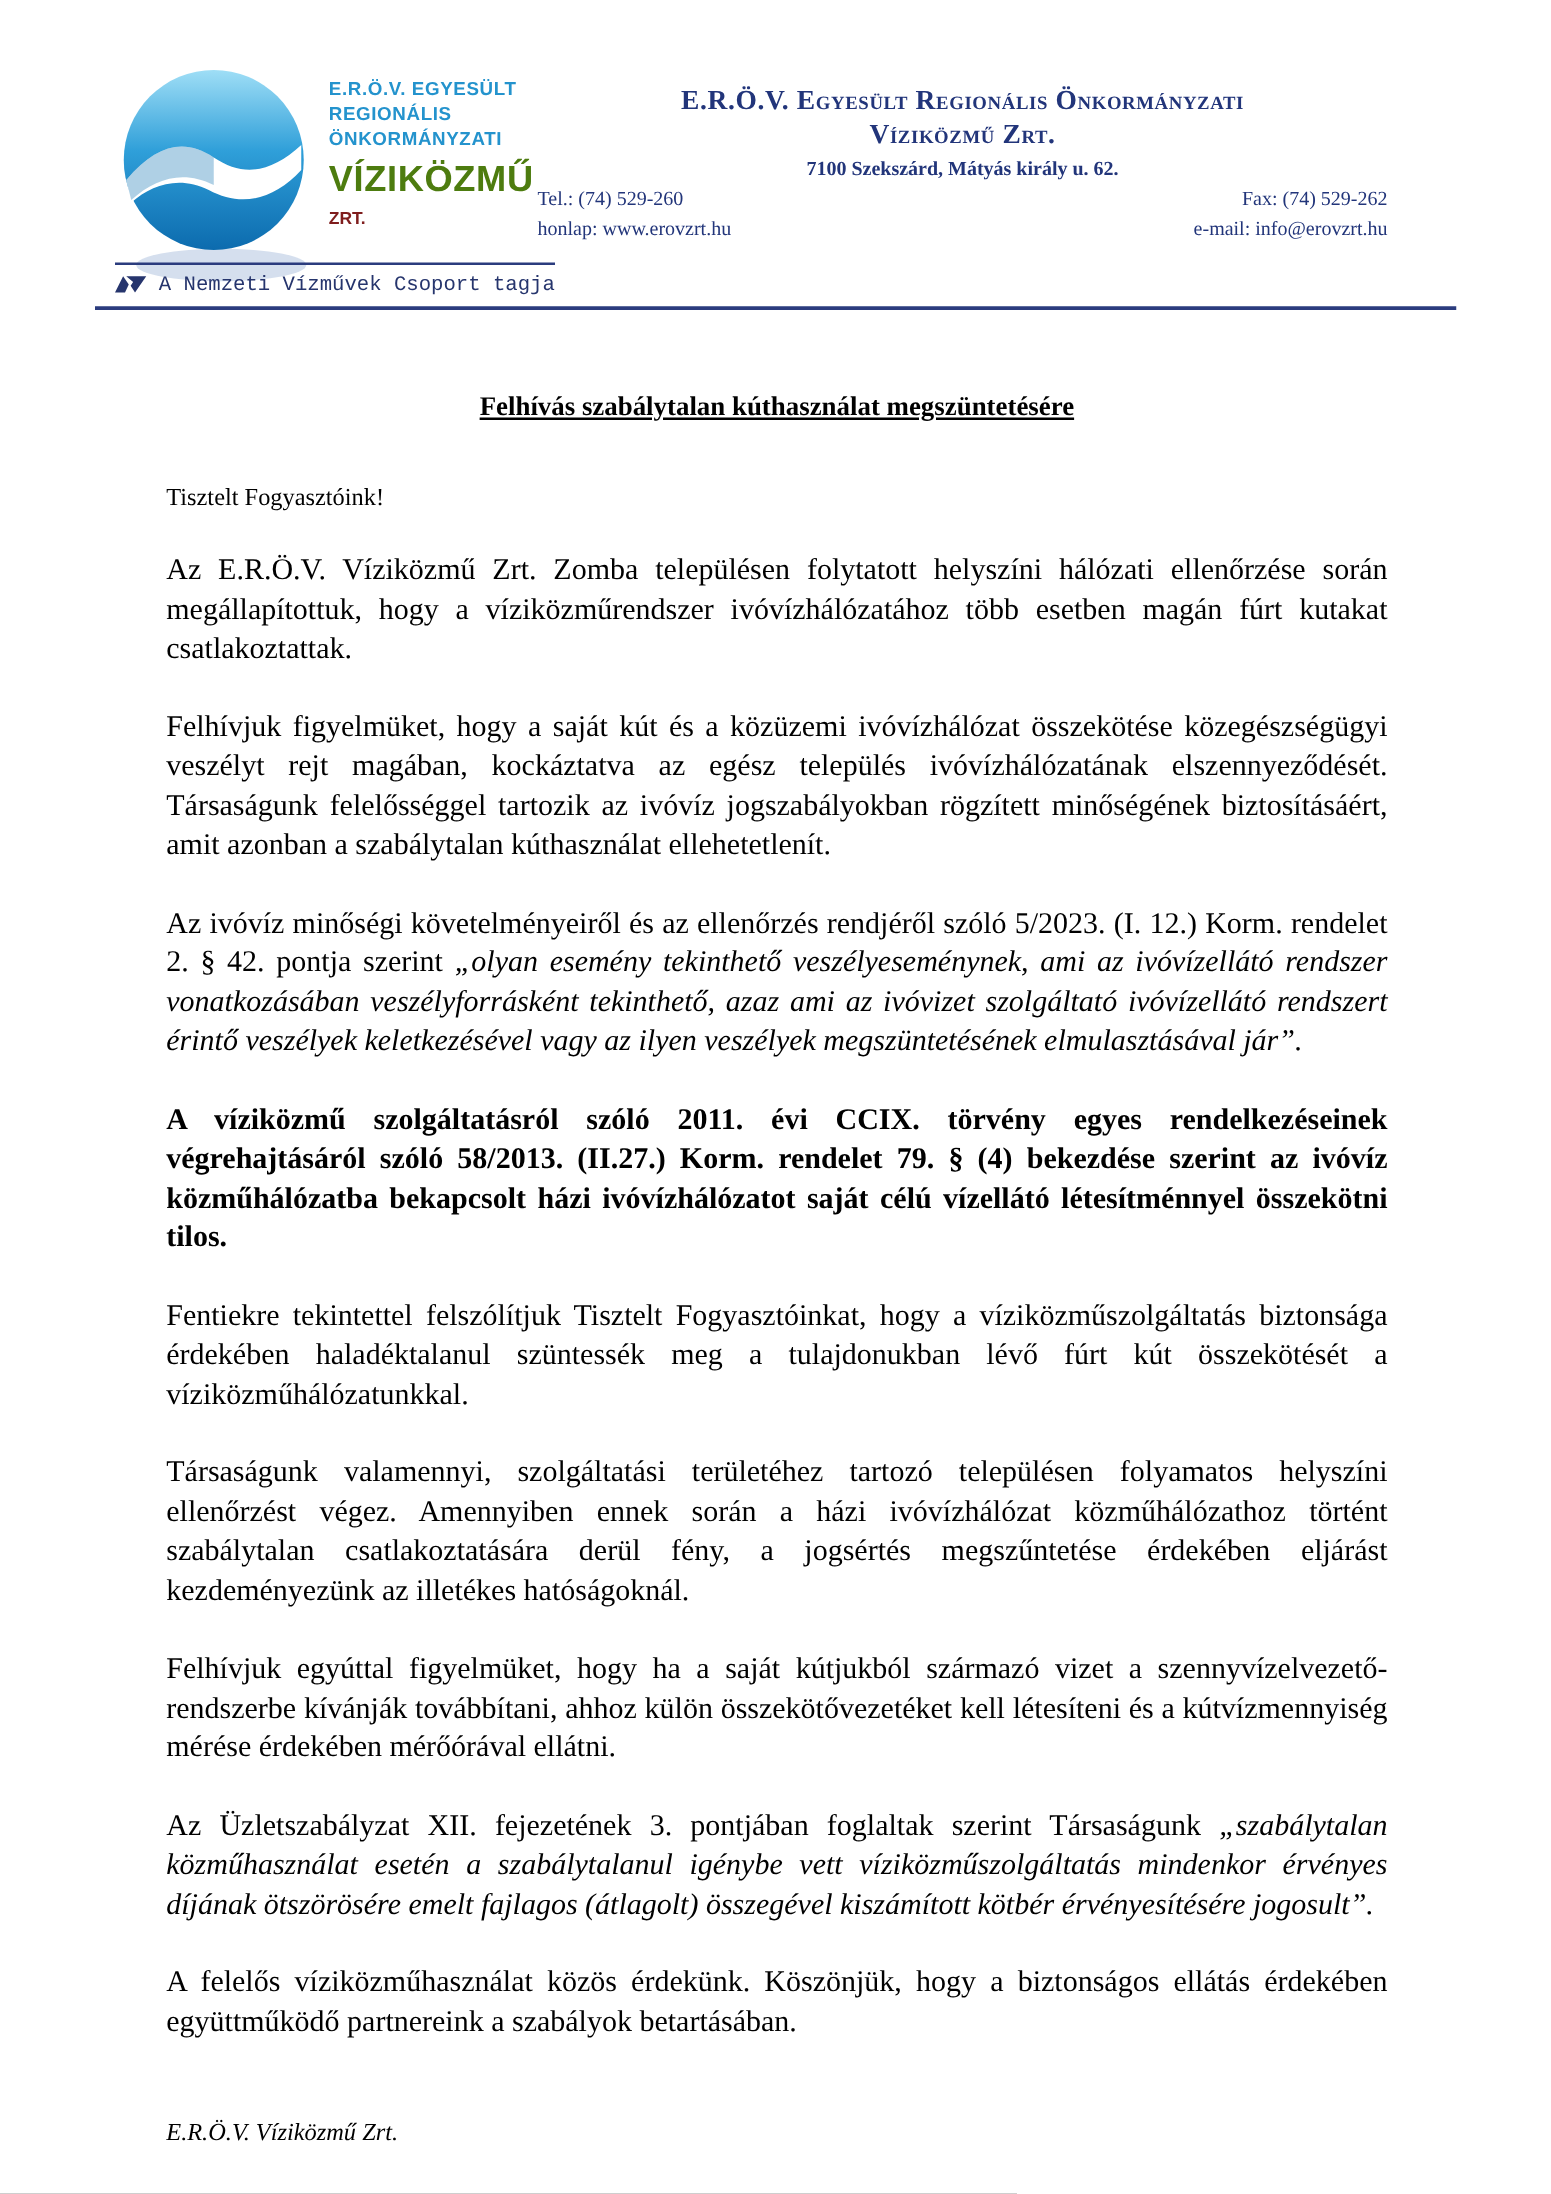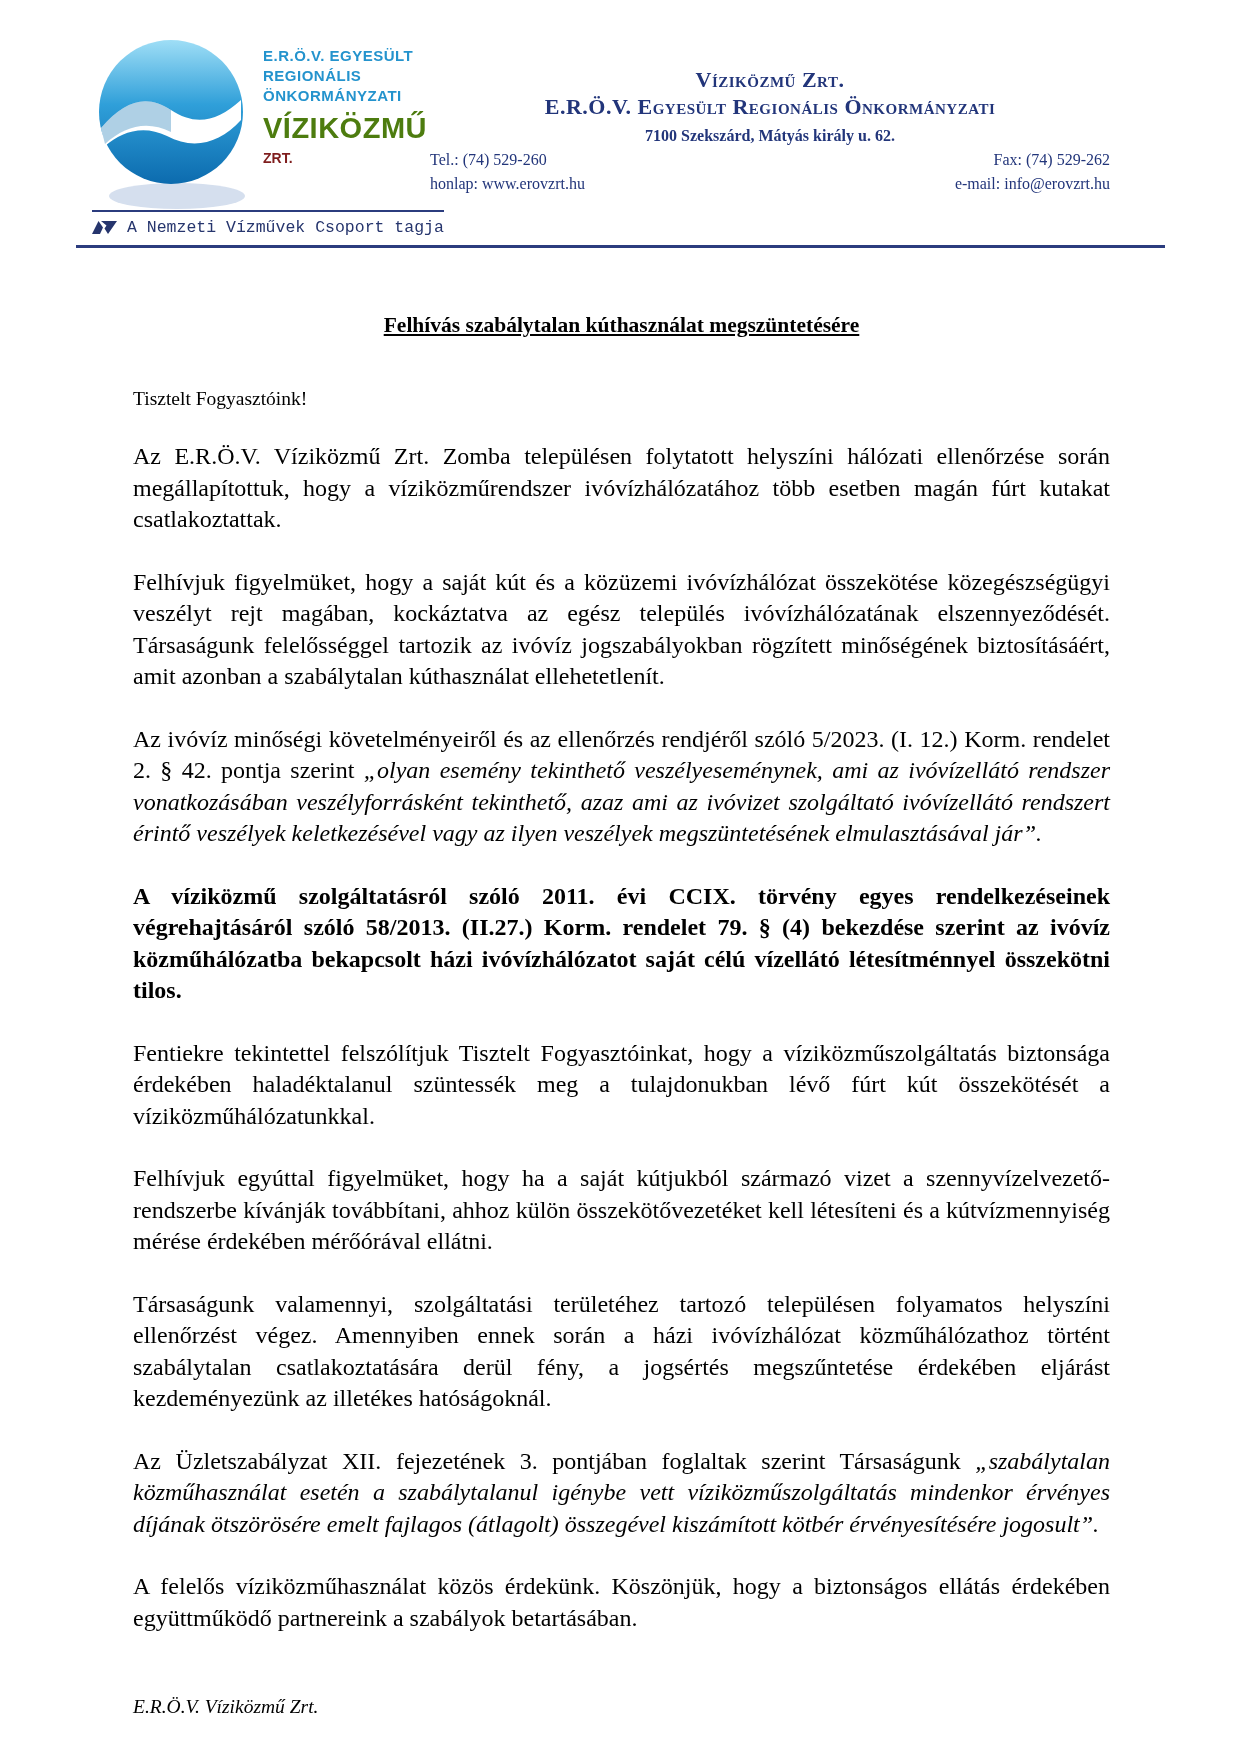--- a/index.html
+++ b/index.html
@@ -11,21 +11,21 @@
     background: #ffffff;
     font-family: "Liberation Serif", serif;
     color: #000;
     overflow: hidden;
   }
 
   
   .header { position: relative; height: 250px; }
 
   .logo-area {
-    position: absolute; left: 95px; top: 36px;
+    position: absolute; left: 95px; top: 52px;
     display: flex; align-items: flex-start;
   }
   .sphere-wrap { position: relative; width: 158px; height: 175px; }
   .logo-text {
     margin-left: 10px; padding-top: 10px;
     font-family: "Liberation Sans", sans-serif;
   }
   .logo-org {
     color: #2493cd; font-size: 15px; font-weight: 600;
     line-height: 20px; letter-spacing: .5px;
@@ -120,22 +120,22 @@
       <span style="display:inline-flex;">
         <svg width="26" height="15" viewBox="0 0 26 15">
           <polygon points="0,14 6.5,1 11,7.5 8,14" fill="#26356d"></polygon>
           <polygon points="9,1 25,1 16,14 12.5,8.5 14.5,5.5" fill="#26356d"></polygon>
         </svg>
       </span>
       <span>A Nemzeti Vízművek Csoport tagja</span>
     </div>
 
     <div class="company-block">
+      <div class="company-name">E.R.Ö.V. Egyesült Regionális Önkormányzati</div>
       <div class="company-name">Víziközmű Zrt.</div>
-      <div class="company-name">E.R.Ö.V. Egyesült Regionális Önkormányzati</div>
       <div class="company-address">7100 Szekszárd, Mátyás király u. 62.</div>
       <div class="company-phones">
         <span>Tel.: (74) 529-260</span>
         <span>Fax: (74) 529-262</span>
       </div>
       <div class="company-web">
         <span>honlap: www.erovzrt.hu</span>
         <span>e-mail: info@erovzrt.hu</span>
       </div>
     </div>
@@ -145,21 +145,21 @@
 
   <div class="content">
     <div class="doc-title">Felhívás szabálytalan kúthasználat megszüntetésére</div>
     <div class="salutation">Tisztelt Fogyasztóink!</div>
     <div class="paragraphs" id="paragraphs">
         <p><span>Az E.R.Ö.V. Víziközmű Zrt. Zomba településen folytatott helyszíni hálózati ellenőrzése során megállapítottuk, hogy a víziközműrendszer ivóvízhálózatához több esetben magán fúrt kutakat csatlakoztattak.</span></p>
         <p><span>Felhívjuk figyelmüket, hogy a saját kút és a közüzemi ivóvízhálózat összekötése közegészségügyi veszélyt rejt magában, kockáztatva az egész település ivóvízhálózatának elszennyeződését. Társaságunk felelősséggel tartozik az ivóvíz jogszabályokban rögzített minőségének biztosításáért, amit azonban a szabálytalan kúthasználat ellehetetlenít.</span></p>
         <p><span>Az ivóvíz minőségi követelményeiről és az ellenőrzés rendjéről szóló 5/2023. (I. 12.) Korm. rendelet 2. § 42. pontja szerint </span><span class="run-i">„olyan esemény tekinthető veszélyeseménynek, ami az ivóvízellátó rendszer vonatkozásában veszélyforrásként tekinthető, azaz ami az ivóvizet szolgáltató ivóvízellátó rendszert érintő veszélyek keletkezésével vagy az ilyen veszélyek megszüntetésének elmulasztásával jár”.</span></p>
         <p><span class="run-b">A víziközmű szolgáltatásról szóló 2011. évi CCIX. törvény egyes rendelkezéseinek végrehajtásáról szóló 58/2013. (II.27.) Korm. rendelet 79. § (4) bekezdése szerint az ivóvíz közműhálózatba bekapcsolt házi ivóvízhálózatot saját célú vízellátó létesítménnyel összekötni tilos.</span></p>
         <p><span>Fentiekre tekintettel felszólítjuk Tisztelt Fogyasztóinkat, hogy a víziközműszolgáltatás biztonsága érdekében haladéktalanul szüntessék meg a tulajdonukban lévő fúrt kút összekötését a víziközműhálózatunkkal.</span></p>
+        <p><span>Társaságunk valamennyi, szolgáltatási területéhez tartozó településen folyamatos helyszíni ellenőrzést végez. Amennyiben ennek során a házi ivóvízhálózat közműhálózathoz történt szabálytalan csatlakoztatására derül fény, a jogsértés megszűntetése érdekében eljárást kezdeményezünk az illetékes hatóságoknál.</span></p>
         <p><span>Felhívjuk egyúttal figyelmüket, hogy ha a saját kútjukból származó vizet a szennyvízelvezető-rendszerbe kívánják továbbítani, ahhoz külön összekötővezetéket kell létesíteni és a kútvízmennyiség mérése érdekében mérőórával ellátni.</span></p>
-        <p><span>Társaságunk valamennyi, szolgáltatási területéhez tartozó településen folyamatos helyszíni ellenőrzést végez. Amennyiben ennek során a házi ivóvízhálózat közműhálózathoz történt szabálytalan csatlakoztatására derül fény, a jogsértés megszűntetése érdekében eljárást kezdeményezünk az illetékes hatóságoknál.</span></p>
         <p><span>Az Üzletszabályzat XII. fejezetének 3. pontjában foglaltak szerint Társaságunk </span><span class="run-i">„szabálytalan közműhasználat esetén a szabálytalanul igénybe vett víziközműszolgáltatás mindenkor érvényes díjának ötszörösére emelt fajlagos (átlagolt) összegével kiszámított kötbér érvényesítésére jogosult”.</span></p>
         <p><span>A felelős víziközműhasználat közös érdekünk. Köszönjük, hogy a biztonságos ellátás érdekében együttműködő partnereink a szabályok betartásában.</span></p>
       </div>
     <div class="signature">E.R.Ö.V. Víziközmű Zrt.</div>
   </div>
 
 </div>
 
 </body></html>

